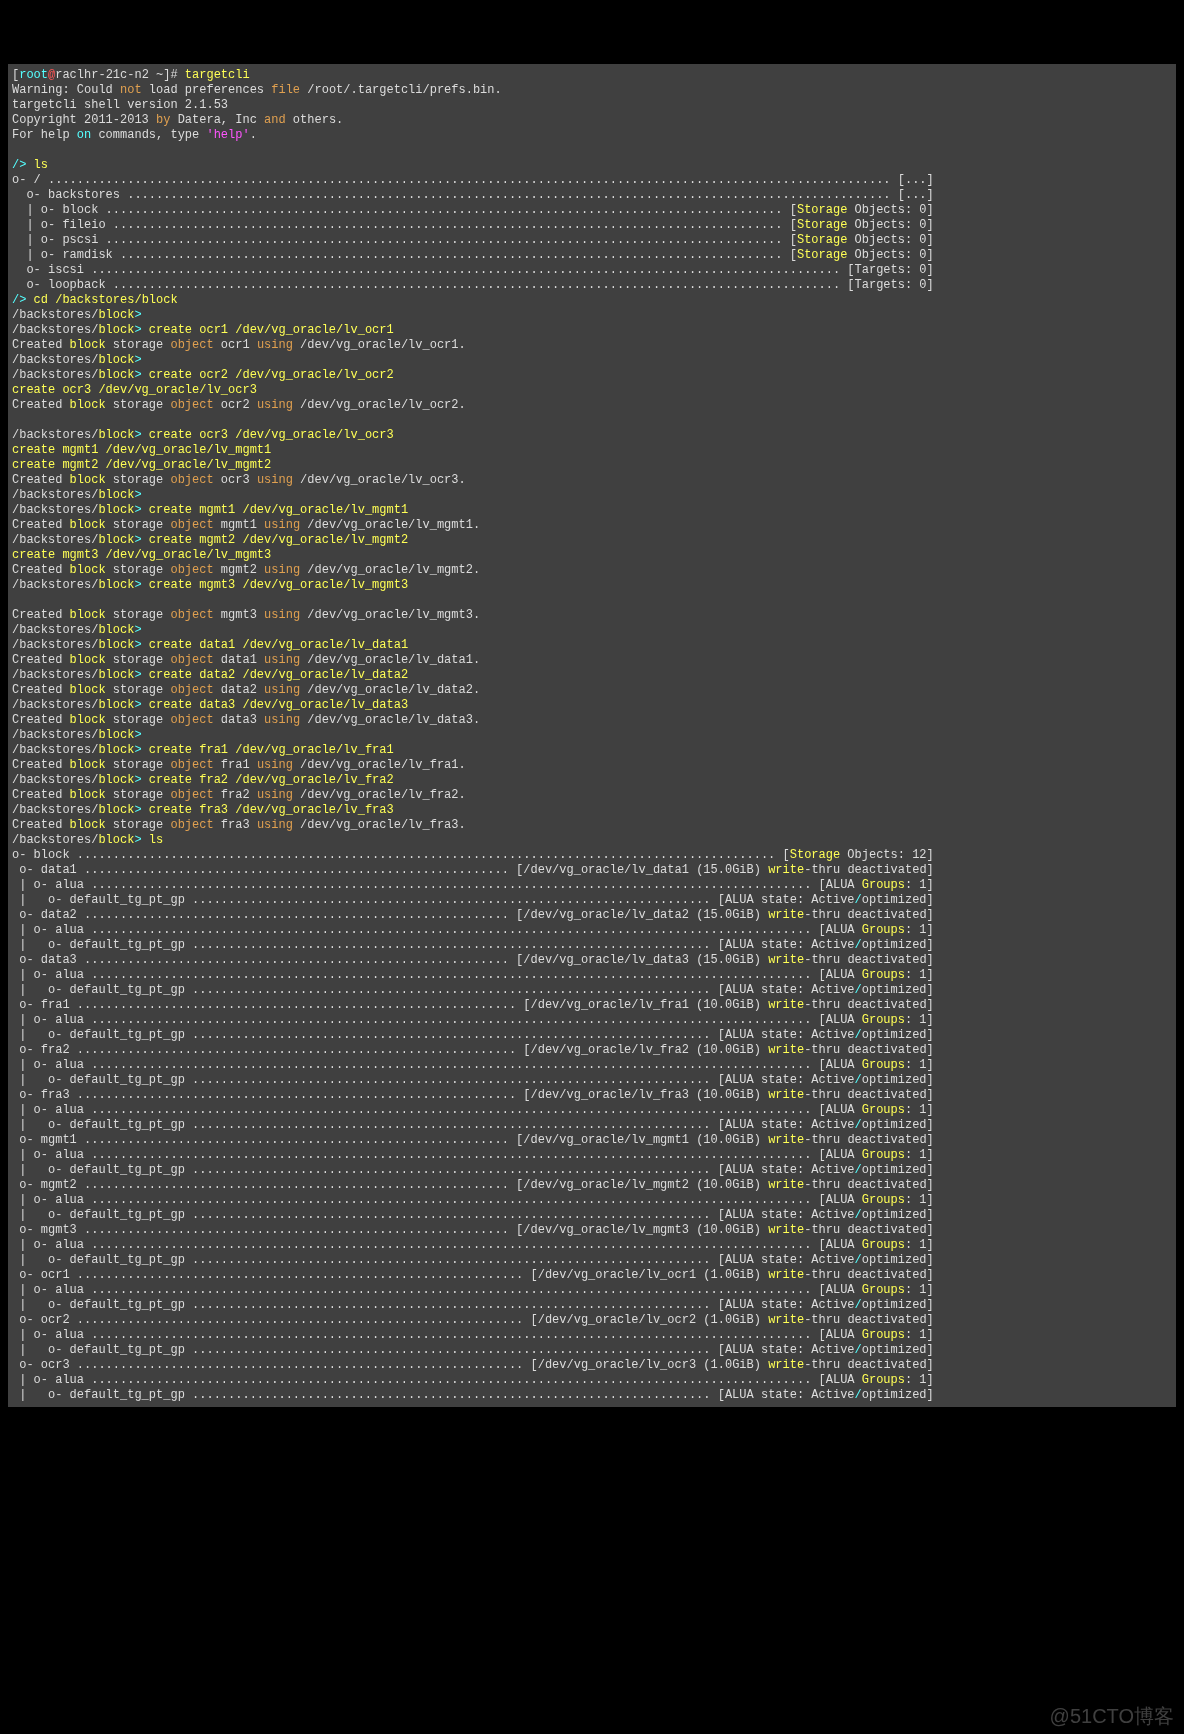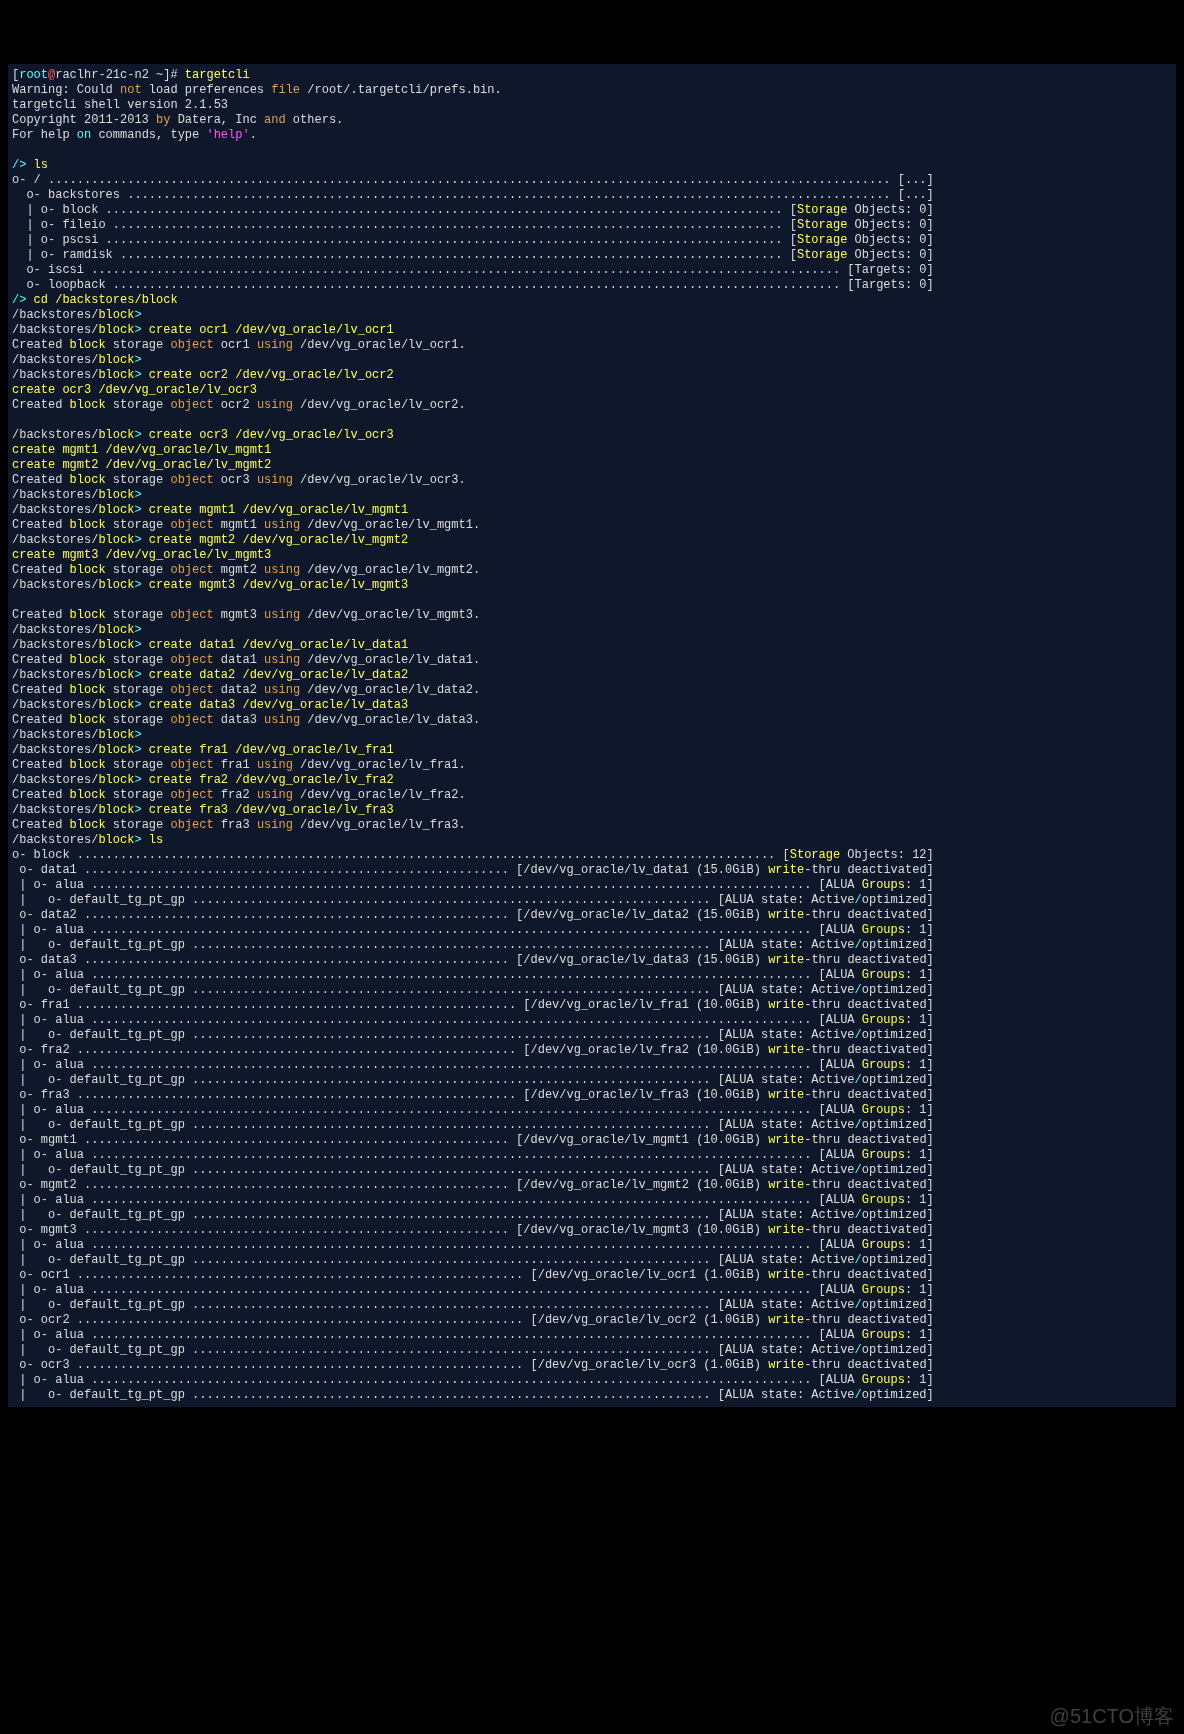--- a/index.html
+++ b/index.html
@@ -8,21 +8,21 @@
     padding: 4px 8px;
     font-family: Consolas, "Courier New", monospace;
     font-size: 12px;
     line-height: 15px;
     color: #dcdcdc;
     width: 1184px;
     box-sizing: border-box;
     white-space: pre;
   }
   .terminal-wrap {
-    background: #0f172a;
+    background: #404040;
     padding: 4px;
   }
   .c-red     { color: #ff5555; }
   .c-orange  { color: #e0a050; }
   .c-yellow  { color: #ffff55; }
   .c-cyan    { color: #55ffff; }
   .c-magenta { color: #ff55ff; text-align: right; }
   .c-white   { color: #dcdcdc; }
   .watermark {
     position: absolute;

